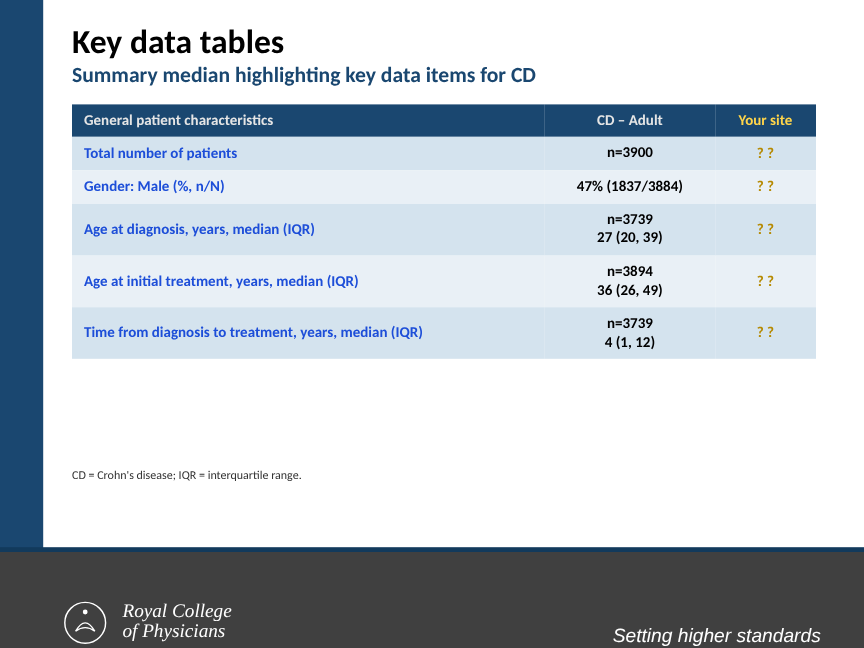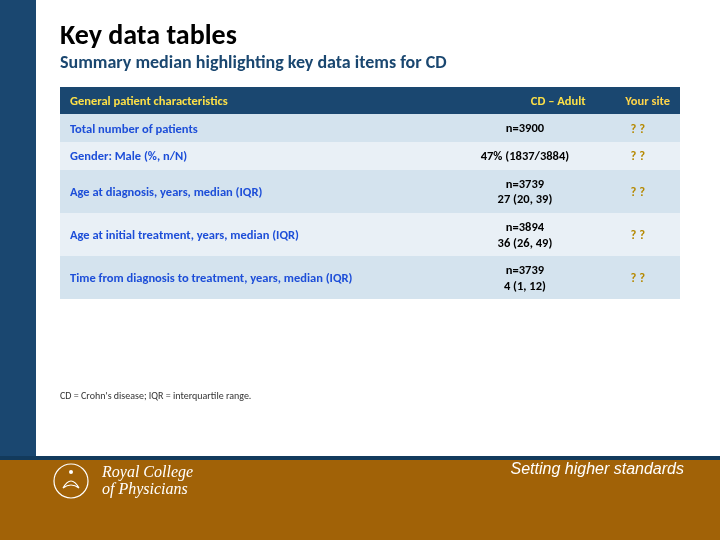--- a/index.html
+++ b/index.html
@@ -4,32 +4,32 @@
 <style>
   * { margin: 0; padding: 0; box-sizing: border-box; }
   html, body { width: 720px; height: 540px; font-family: Calibri, Arial, sans-serif; background: #fff; }
   .slide { position: relative; width: 720px; height: 540px; overflow: hidden; }
   .left-rail { position: absolute; left: 0; top: 0; width: 36px; height: 100%; background: #1a4770; }
   .content { position: absolute; left: 60px; top: 20px; right: 40px; }
   .title { font-size: 28px; font-weight: 700; color: #000000; line-height: 1.05; }
   .subtitle { font-size: 18px; font-weight: 700; color: #1a4770; margin-top: 2px; margin-bottom: 14px; }
   table.data { width: 100%; border-collapse: collapse; font-size: 12.5px; }
   table.data th, table.data td { padding: 6px 10px; vertical-align: middle; }
-  table.data thead th { background: #1a4770; color: #fde047; font-weight: 700; text-align: left; }
-  table.data thead th.c2, table.data thead th.c3 { text-align: right; }
+  table.data thead th { background: #1a4770; color: #e5e5e5; font-weight: 700; text-align: left; }
+  table.data thead th.c2, table.data thead th.c3 { text-align: center; }
   table.data thead th.c3 { color: #ffd54a; }
   table.data tbody tr:nth-child(odd)  { background: #d4e3ee; }
   table.data tbody tr:nth-child(even) { background: #e9f0f6; }
   table.data td.c1 { font-weight: 700; color: #1d4ed8; text-align: left; }
   table.data td.c1.indent { }
   table.data td.c2 { text-align: center; font-weight: 700; }
   table.data td.c3 { text-align: center; font-weight: 700; color: #b58900; }
   .multi { line-height: 1.25; }
   .footnote { margin-top: 90px; font-size: 10px; color: #333; }
-  .footer { position: absolute; left: 0; right: 0; bottom: 0; height: 80px; background: #a16207; color: #fff; display: flex; align-items: flex-start; justify-content: space-between; padding: 0 36px 0 50px; }
+  .footer { position: absolute; left: 0; right: 0; bottom: 0; height: 80px; background: #404040; color: #fff; display: flex; align-items: flex-end; justify-content: space-between; padding: 0 36px 0 50px; }
   .logo { display: flex; align-items: center; gap: 10px; }
   .logo-text { font-style: italic; font-family: Georgia, 'Times New Roman', serif; font-size: 16px; line-height: 1.05; }
   .tagline { font-style: italic; font-family: Liberation Sans, sans-serif; font-size: 16px; }
   .divider { position: absolute; left: 0; right: 0; bottom: 80px; height: 4px; background: #123a5c; }
 </style>
 </head>
 <body>
 
 <div class="slide">
   <div class="left-rail"></div>

